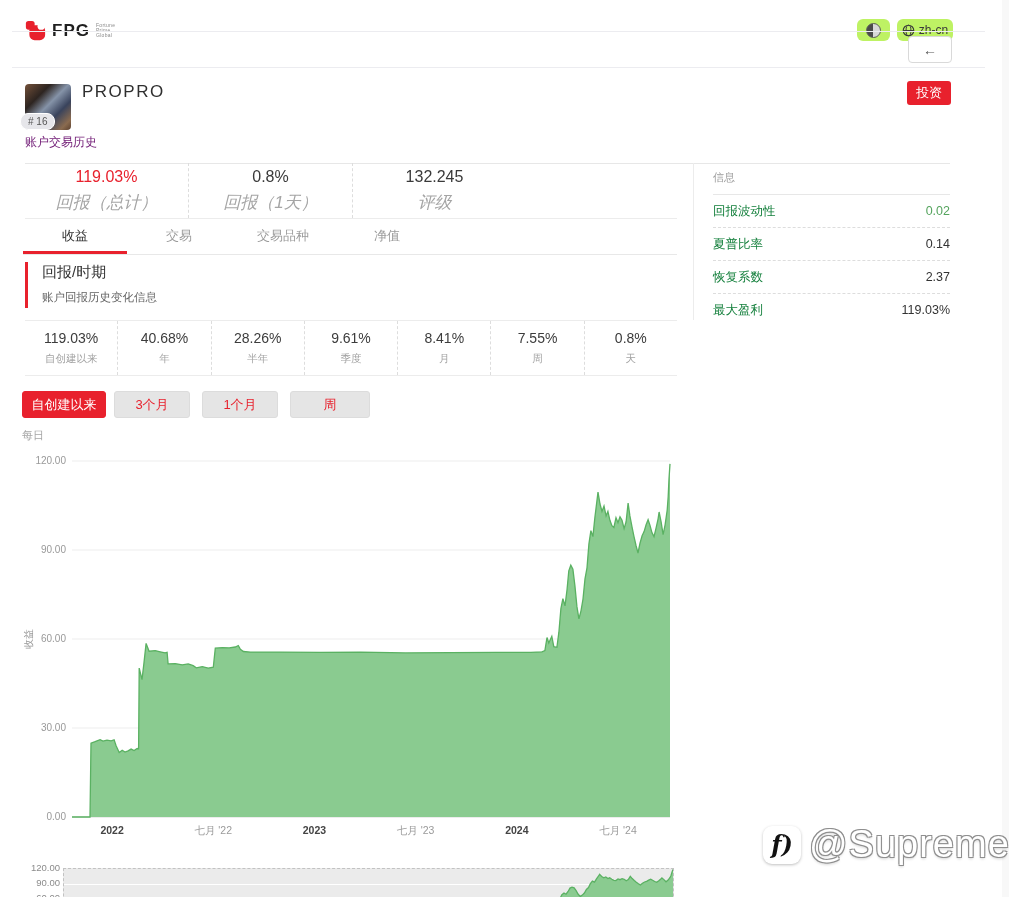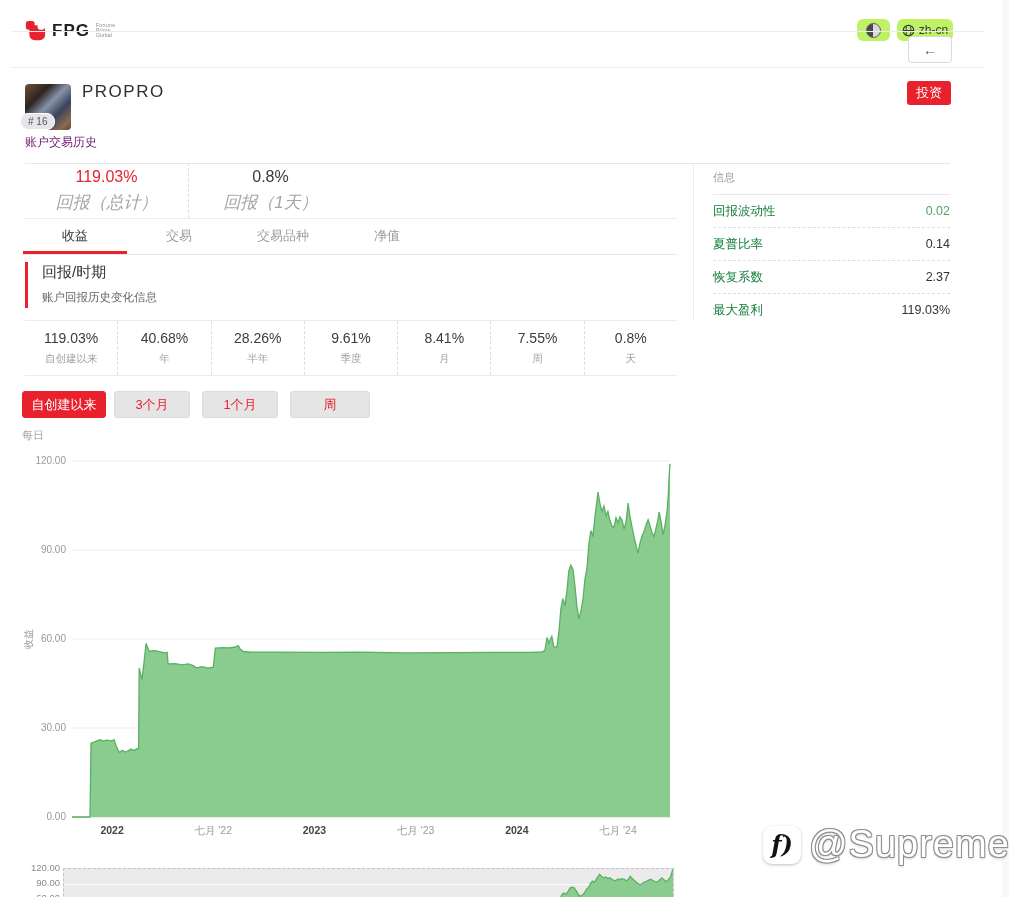--- a/index.html
+++ b/index.html
@@ -141,20 +141,24 @@
 
 <div class="abs stats-top-border"></div>
 <div class="abs stats4">
   <div class="col">
     <div class="val val-red">119.03%</div>
     <div class="lbl">回报（总计）</div>
   </div>
   <div class="col">
     <div class="val val-dark">0.8%</div>
     <div class="lbl">回报（1天）</div>
+  </div>
+  <div class="col">
+    <div class="val val-dark">132.245</div>
+    <div class="lbl">评级</div>
   </div>
 </div>
 
 <div class="abs tabs">
   <div class="tab active">收益</div>
   <div class="tab">交易</div>
   <div class="tab">交易品种</div>
   <div class="tab">净值</div>
 </div>
 

